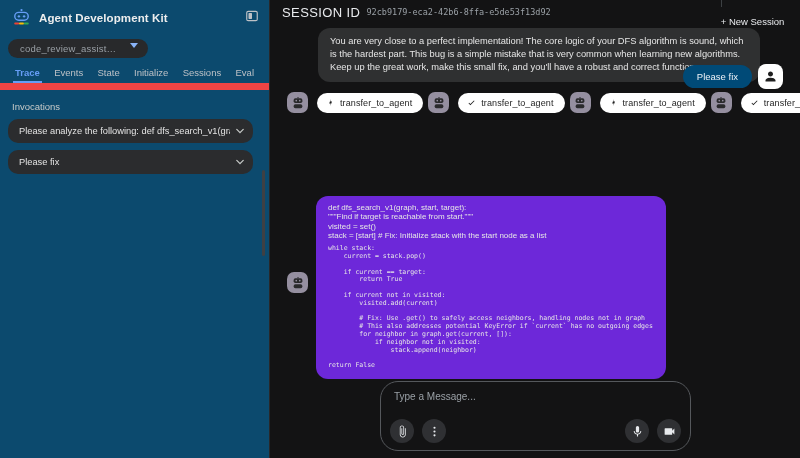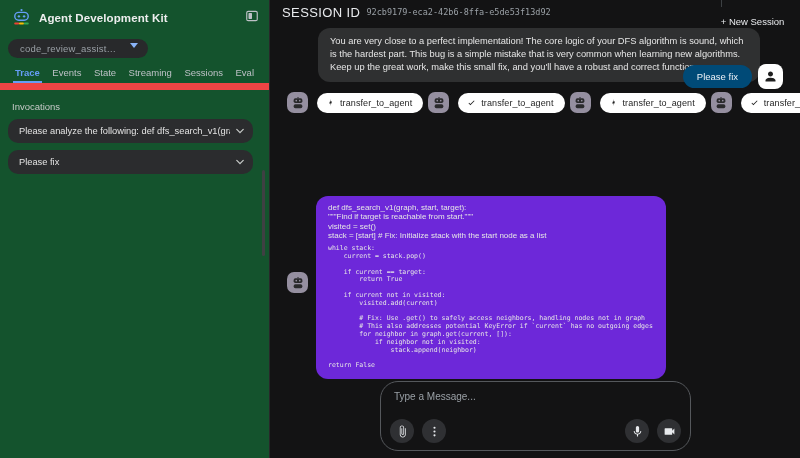--- a/index.html
+++ b/index.html
@@ -6,21 +6,21 @@
   html,body { width:800px; height:458px; overflow:hidden; }
   body {
     background:#131314;
     font-family:"Liberation Sans", sans-serif;
     color:#e3e3e3;
     position:relative;
   }
   
   .sidebar {
     position:absolute; left:0; top:0; width:270px; height:458px;
-    background:#14532d; border-right:1px solid #28282a;
+    background:#0c4a6e; border-right:1px solid #28282a;
   }
   .sb-header { display:flex; align-items:center; padding:8px 12px 6px 12px; position:relative; }
   .sb-logo { width:19px; height:19px; flex:0 0 auto; }
   .sb-title { font-size:11.5px; font-weight:700; color:#eceded; margin-left:8px; letter-spacing:.1px; }
   .collapse-btn { position:absolute; right:10px; top:9px; width:14px; height:14px; cursor:pointer; }
   .app-select {
     display:inline-flex; align-items:flex-start; gap:14px;
     margin:6px 0 0 8px; padding:4px 10px 4px 12px;
     background:#28292b; border-radius:10px; cursor:pointer;
   }
@@ -143,21 +143,21 @@
 
   <div class="app-select">
     <span class="app-select-label">code_review_assist…</span>
     <span class="app-caret"></span>
   </div>
 
   <div class="tabs">
     <span class="tab active">Trace</span>
     <span class="tab">Events</span>
     <span class="tab">State</span>
-    <span class="tab">Streaming</span>
+    <span class="tab">Initialize</span>
     <span class="tab">Sessions</span>
     <span class="tab">Eval</span>
   </div>
 
   <div class="invocations-label">Invocations</div>
 
   <div class="invocation-item">
     <span class="invocation-text">Please analyze the following: def dfs_search_v1(graph, start, t</span>
     <span class="chev">
       <svg viewBox="0 0 10 6" width="8" height="8">

